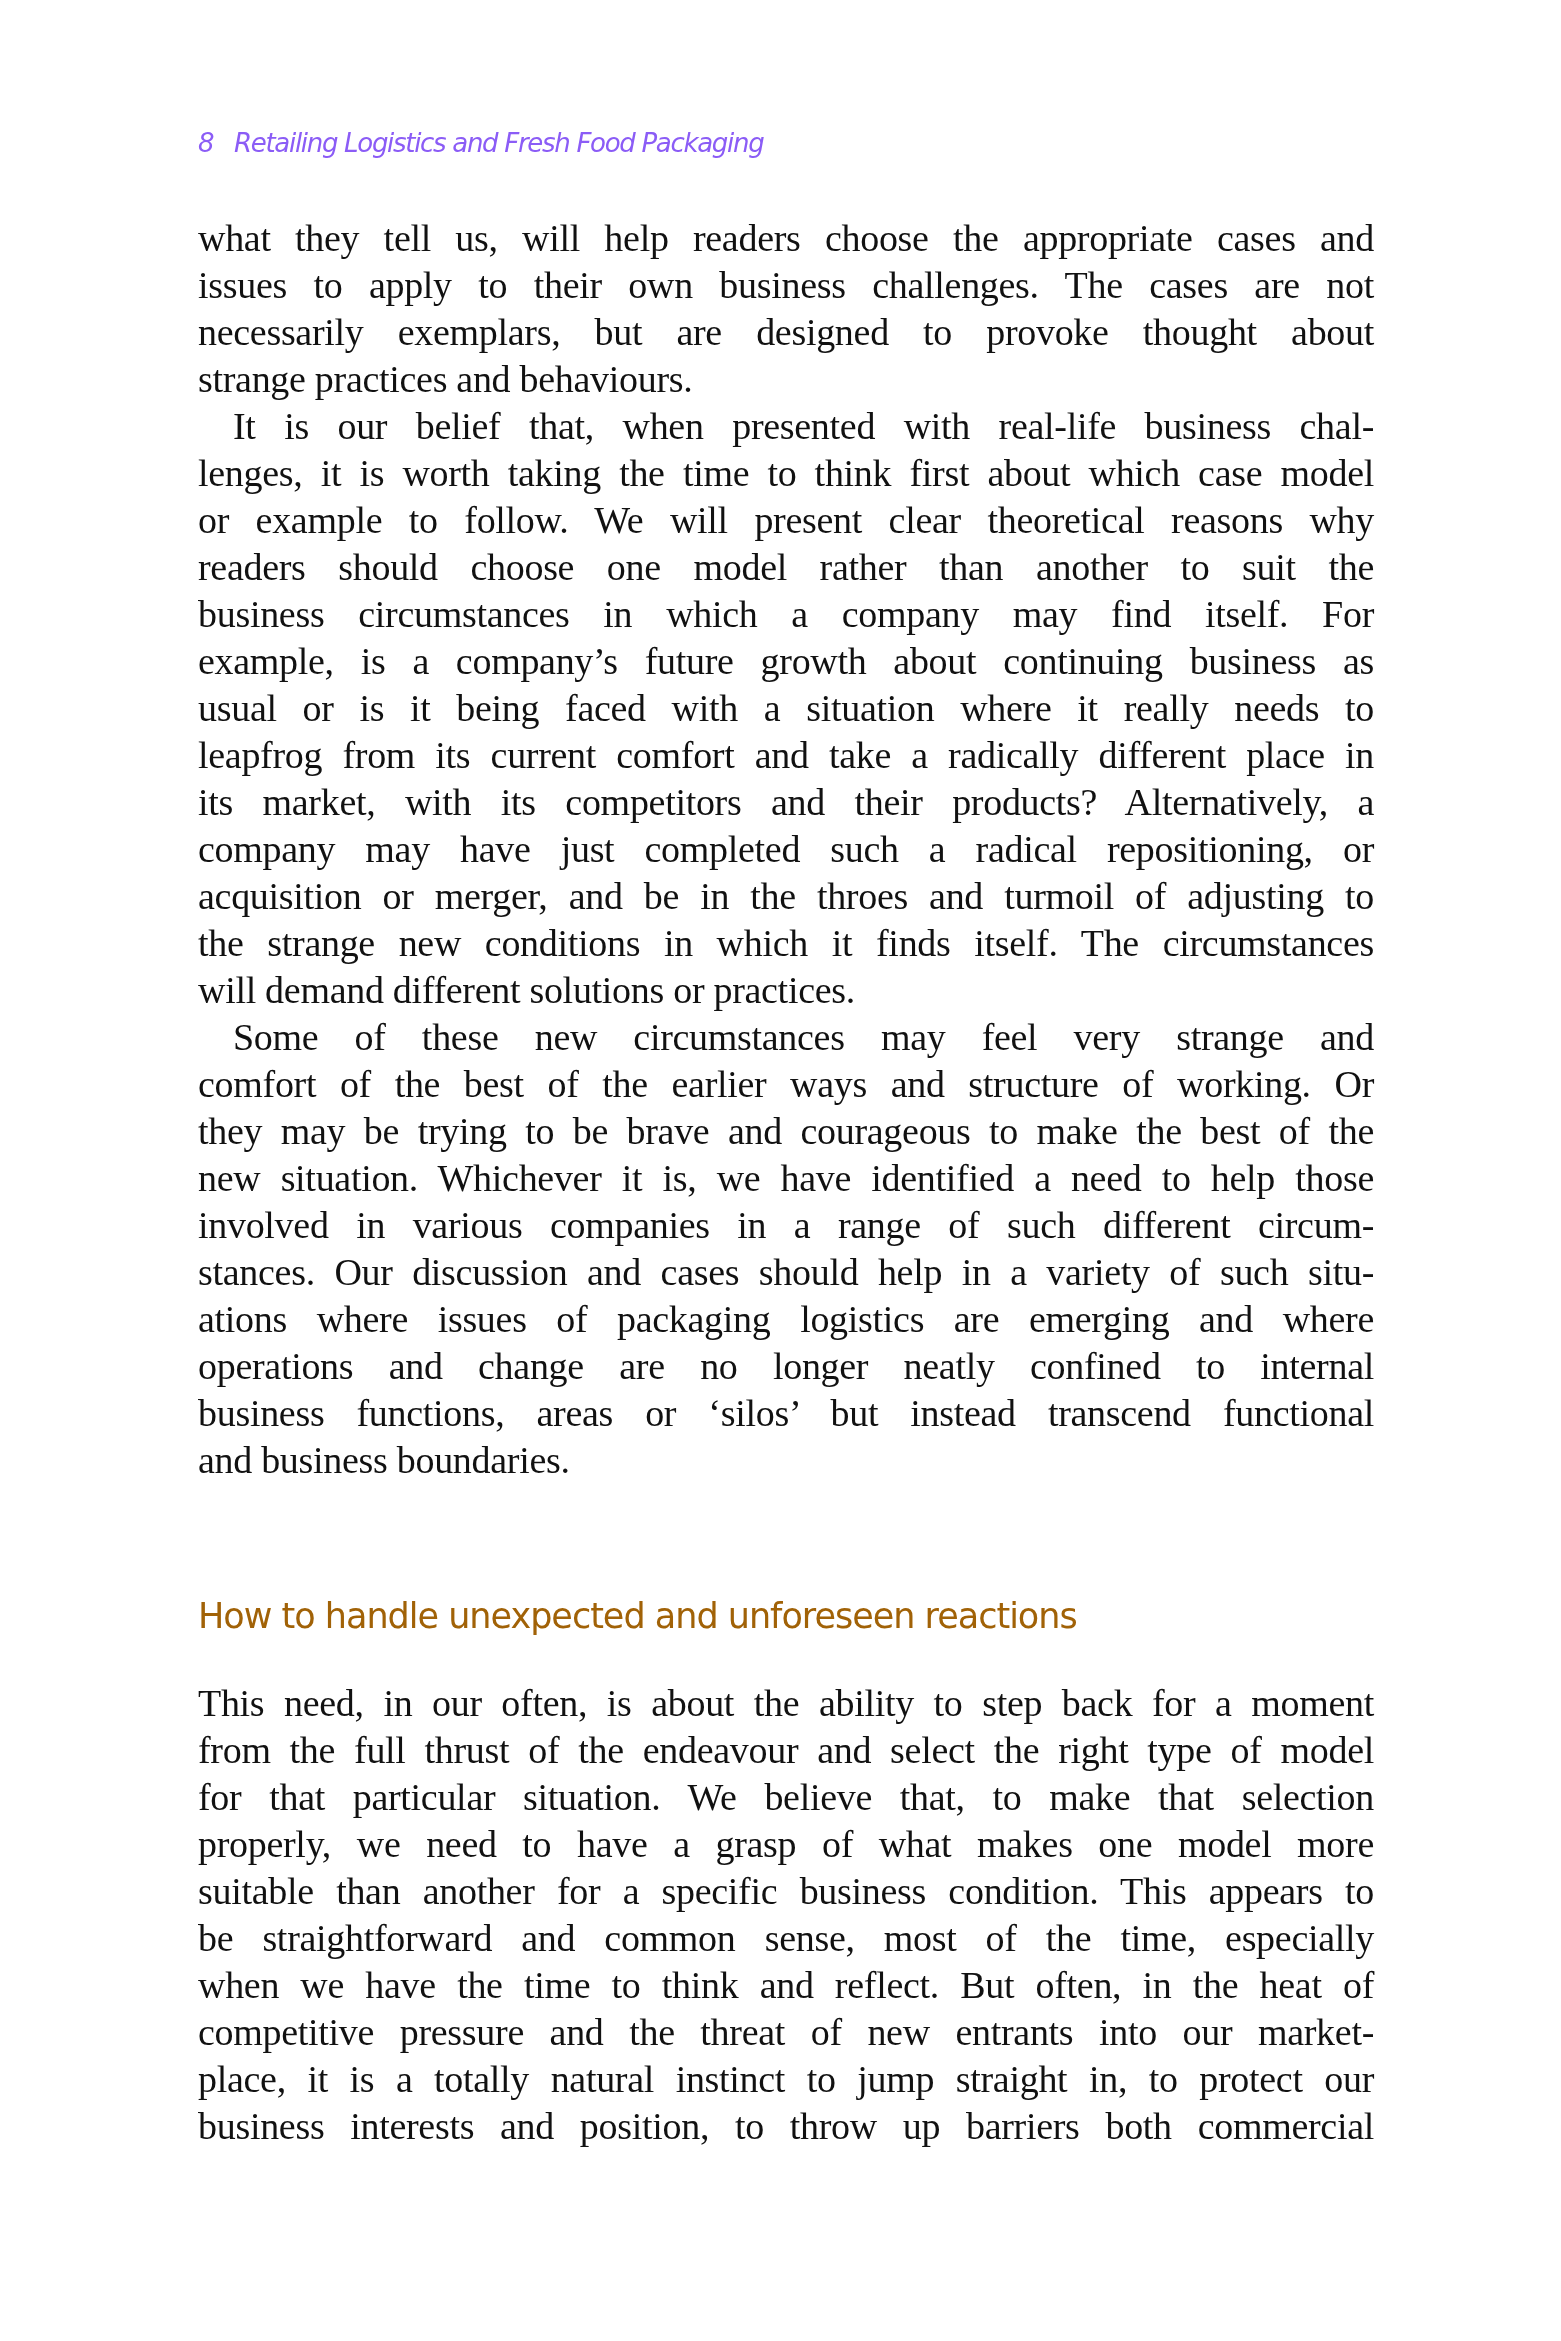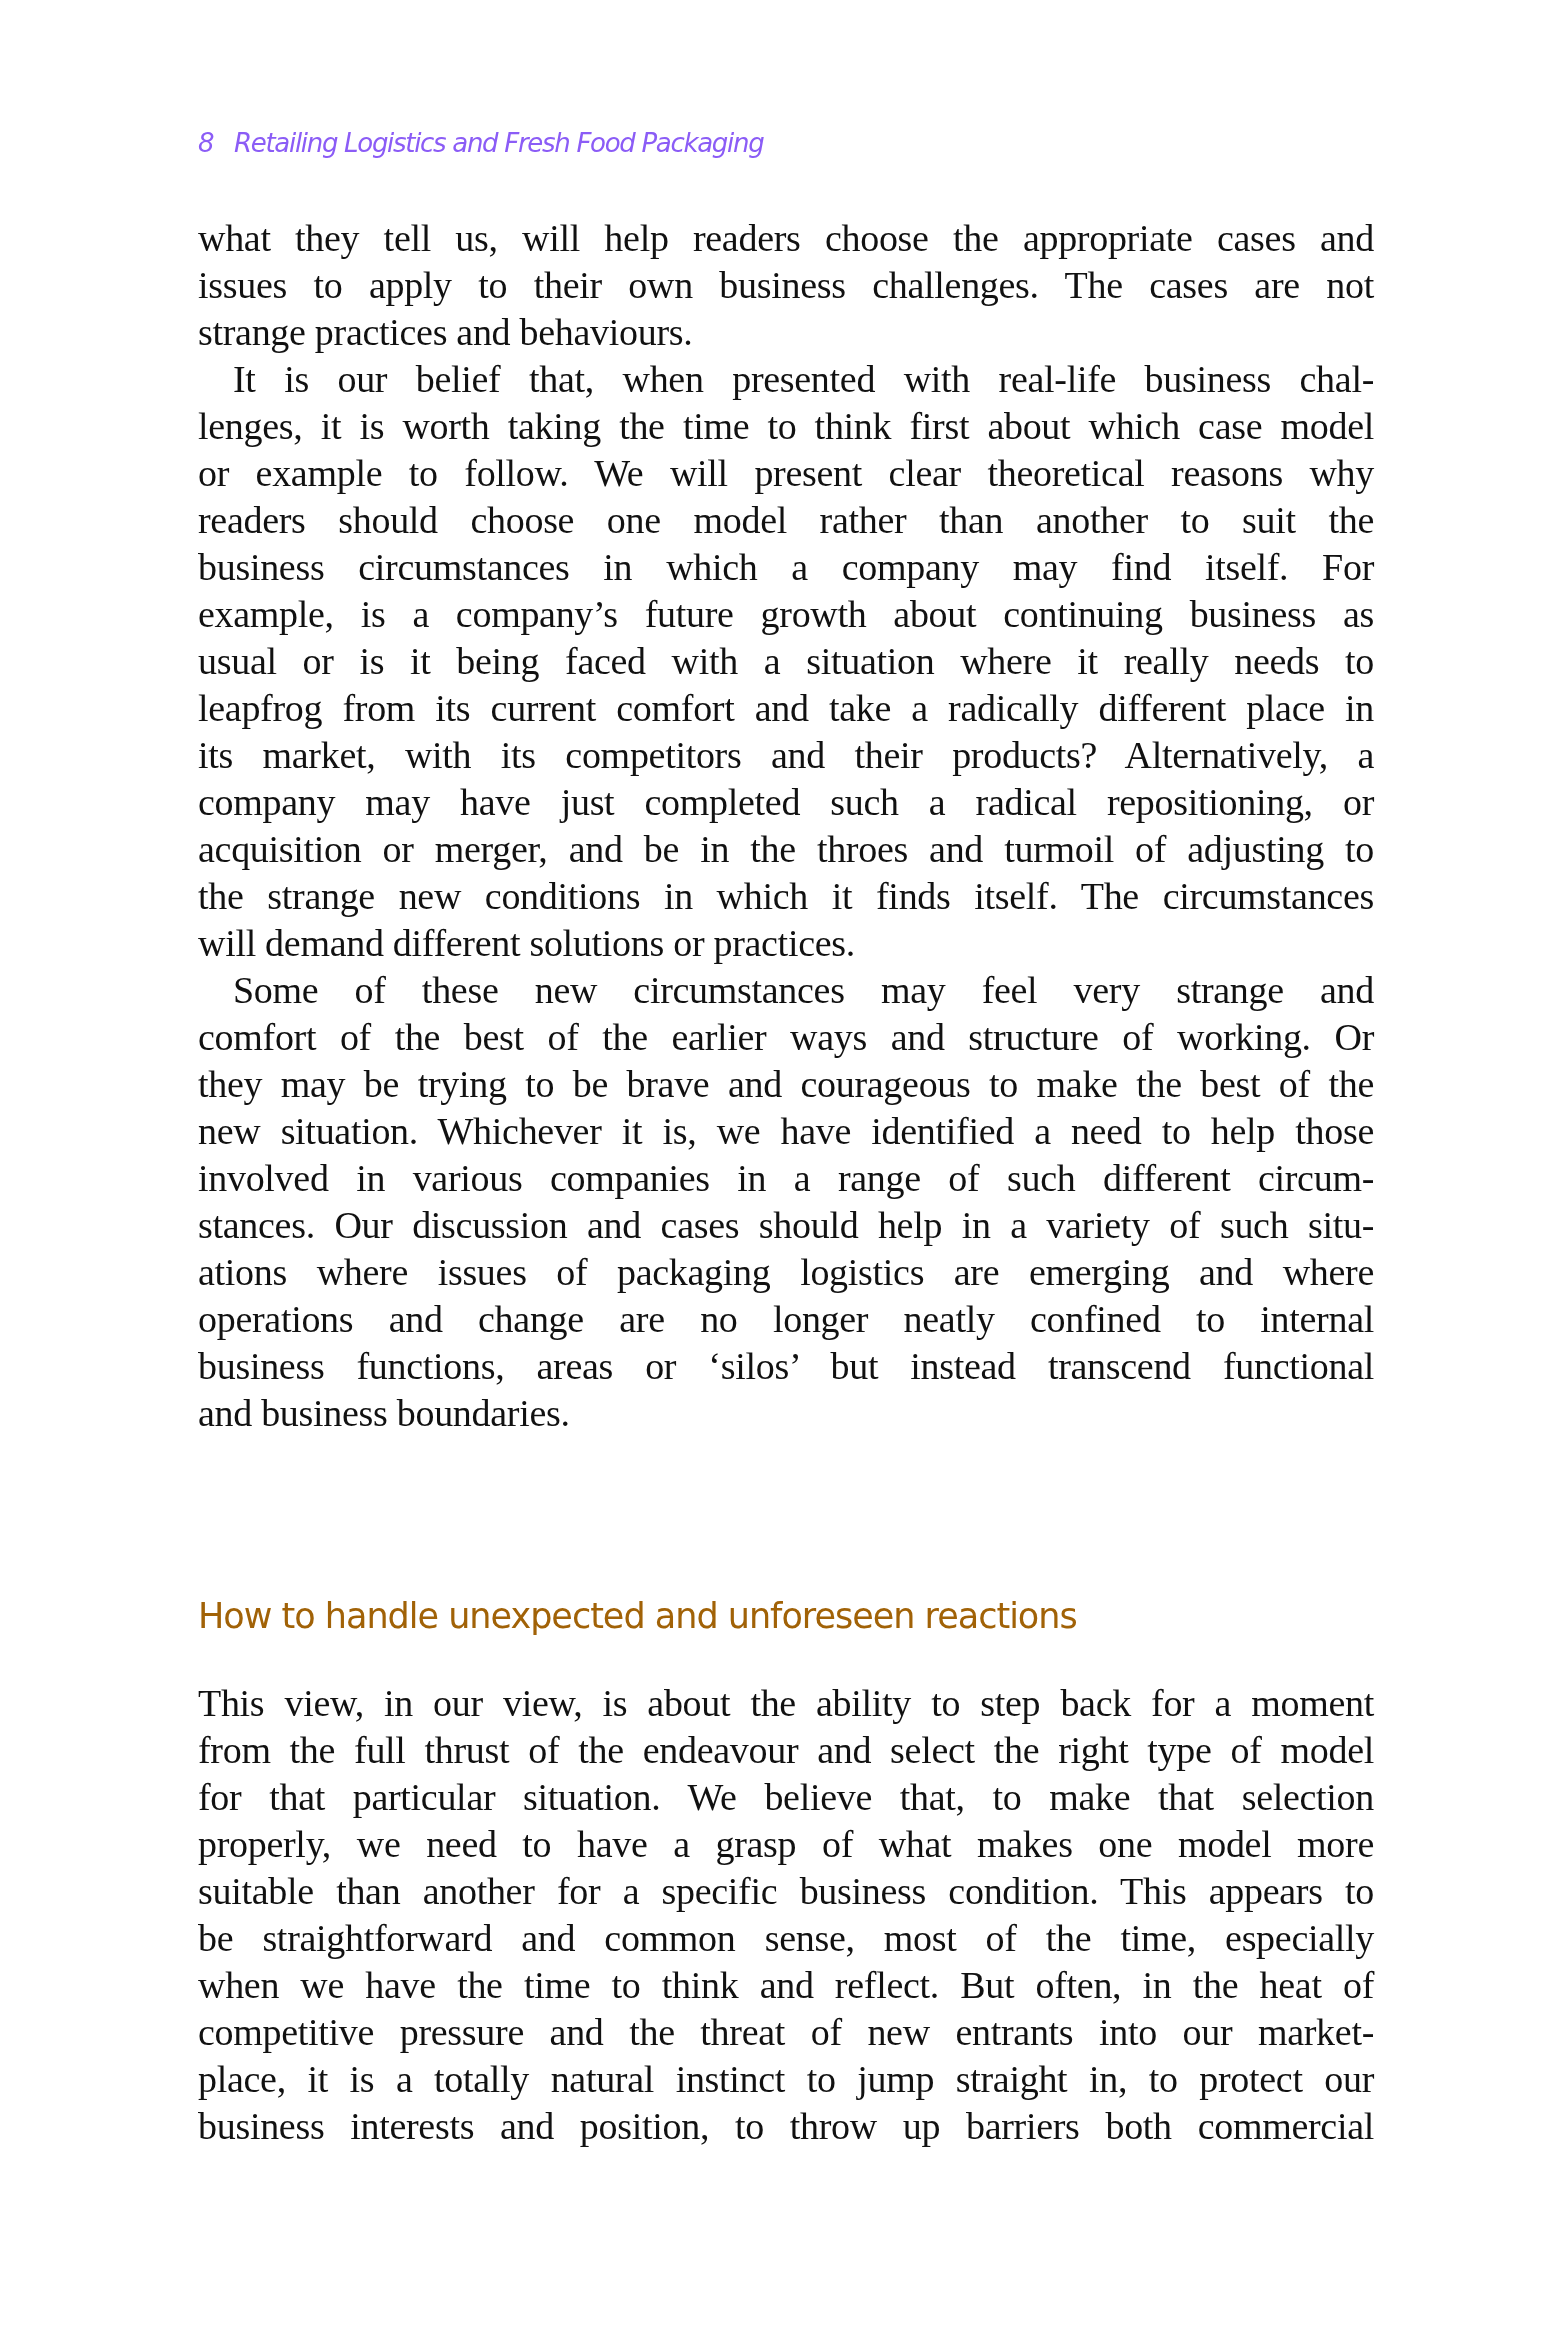--- a/index.html
+++ b/index.html
@@ -18,20 +18,21 @@
 <body>
 
 <div class="running-head">
   <span class="folio">8</span><span>Retailing Logistics and Fresh Food Packaging</span>
 </div>
 
 <div class="body-text" id="block1">
     <div>
       <span class="line">what they tell us, will help readers choose the appropriate cases and</span>
       <span class="line">issues to apply to their own business challenges. The cases are not</span>
+      <span class="line">necessarily exemplars, but are designed to provoke thought about</span>
       <span class="line last">strange practices and behaviours.</span>
     </div>
     <div>
       <span class="line indent">It is our belief that, when presented with real-life business chal-</span>
       <span class="line">lenges, it is worth taking the time to think first about which case model</span>
       <span class="line">or example to follow. We will present clear theoretical reasons why</span>
       <span class="line">readers should choose one model rather than another to suit the</span>
       <span class="line">business circumstances in which a company may find itself. For</span>
       <span class="line">example, is a company’s future growth about continuing business as</span>
       <span class="line">usual or is it being faced with a situation where it really needs to</span>
@@ -53,21 +54,21 @@
       <span class="line">operations and change are no longer neatly confined to internal</span>
       <span class="line">business functions, areas or ‘silos’ but instead transcend functional</span>
       <span class="line last">and business boundaries.</span>
     </div>
   </div>
 
 <div class="heading">How to handle unexpected and unforeseen reactions</div>
 
 <div class="body-text" id="block2">
     <div>
-      <span class="line">This view, in our view, is about the ability to step back for a moment</span>
+      <span class="line">This need, in our often, is about the ability to step back for a moment</span>
       <span class="line">from the full thrust of the endeavour and select the right type of model</span>
       <span class="line">for that particular situation. We believe that, to make that selection</span>
       <span class="line">properly, we need to have a grasp of what makes one model more</span>
       <span class="line">suitable than another for a specific business condition. This appears to</span>
       <span class="line">be straightforward and common sense, most of the time, especially</span>
       <span class="line">when we have the time to think and reflect. But often, in the heat of</span>
       <span class="line">competitive pressure and the threat of new entrants into our market-</span>
       <span class="line">place, it is a totally natural instinct to jump straight in, to protect our</span>
       <span class="line">business interests and position, to throw up barriers both commercial</span>
     </div>

